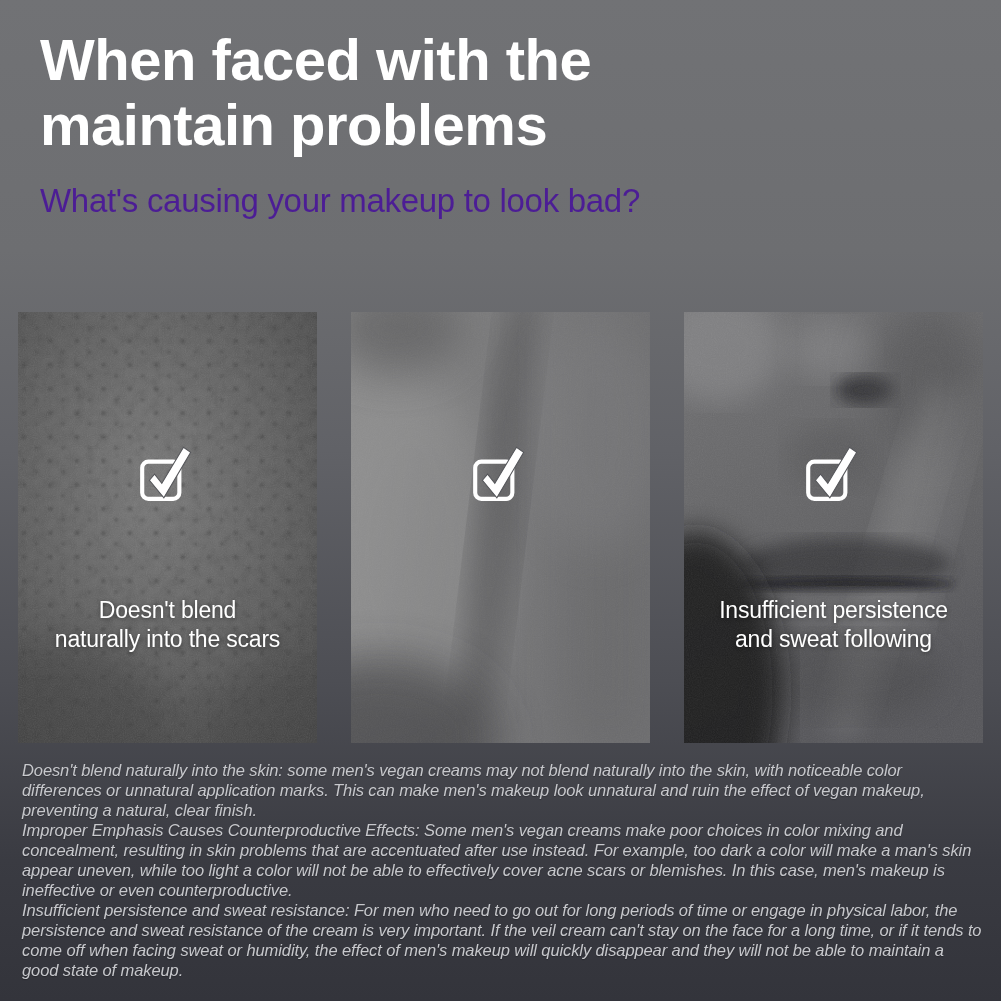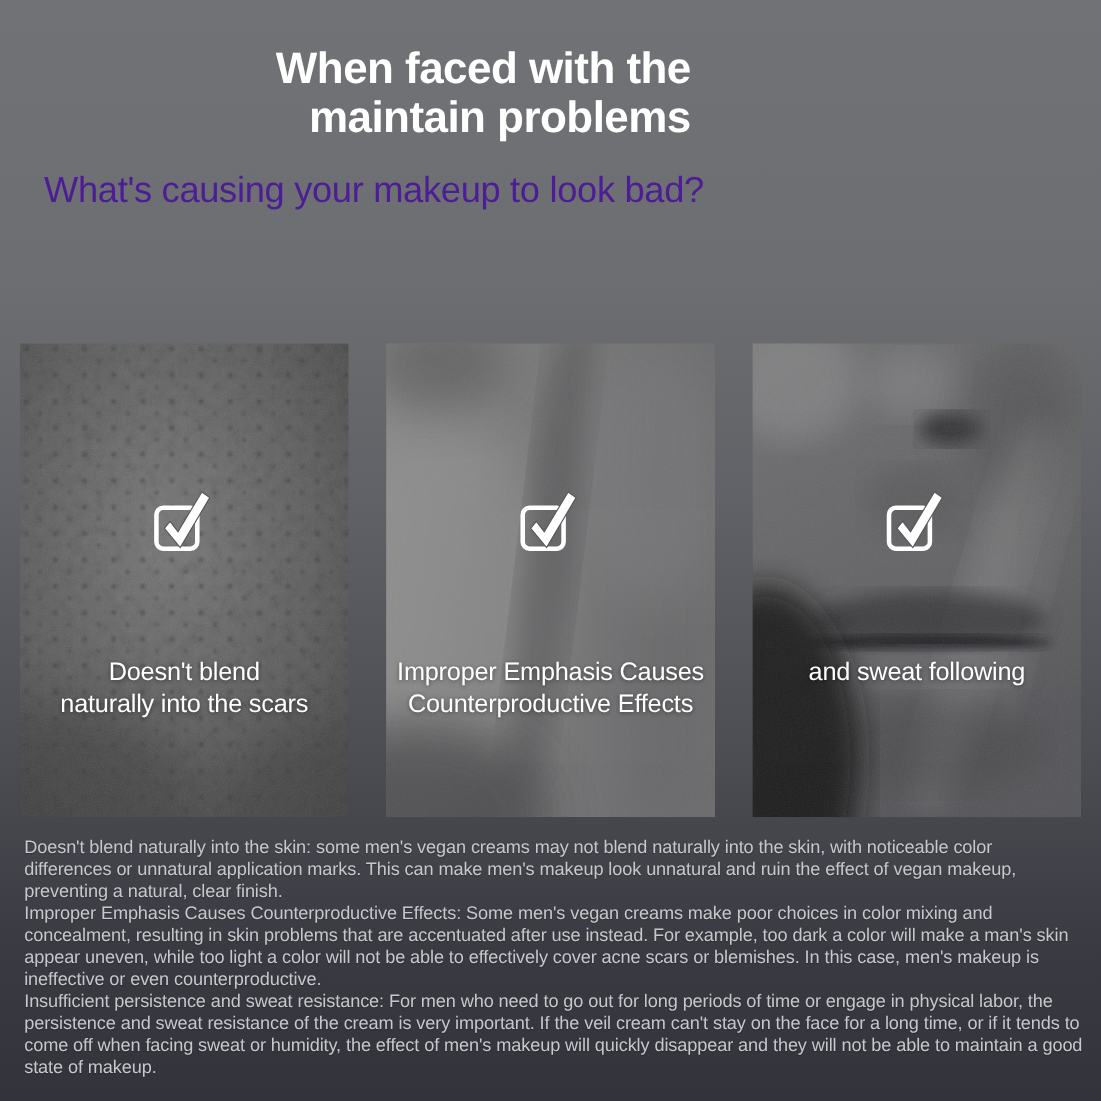--- a/index.html
+++ b/index.html
@@ -4,22 +4,22 @@
 <style>
   * { box-sizing: border-box; }
   html, body { margin:0; padding:0; }
   body {
     width:1001px; height:1001px; overflow:hidden; position:relative;
     background: linear-gradient(180deg,#717275 0%, #6d6e71 25%, #616267 45%, #4d4e54 68%, #3a3b42 86%, #33343b 100%);
     font-family:"Liberation Sans", sans-serif;
   }
   .hero { position:absolute; left:40px; top:28px; }
   .hero h1 {
-    margin:12px; color:#ffffff; font-size:40px; line-height:1.12;
-    font-weight:bold; letter-spacing:-0.5px;text-align:right;
+    margin:0; color:#ffffff; font-size:58px; line-height:1.12;
+    font-weight:bold; letter-spacing:-0.5px;
   }
   .hero h1 span { display:block; }
   .subtitle {
     margin:24px 0 0 0; color:#4c1d95; font-size:33px; font-weight:normal; letter-spacing:-0.3px;
   }
   .panels {
     position:absolute; left:18px; top:312px; width:965px; height:431px;
     display:flex; gap:34px;
   }
   .panel { position:relative; flex:1; overflow:hidden; margin:0; }
@@ -33,21 +33,21 @@
     position:absolute; left:0; right:0; top:284px; text-align:center;
     color:#ffffff; font-size:23px; line-height:1.26; letter-spacing:-0.2px;
     text-shadow:0 1px 4px rgba(0,0,0,.45);
   }
   figcaption span { display:block; }
   .description {
     position:absolute; left:22px; top:760px; width:962px;
     color:#c7c8cc; font-size:16.5px; line-height:20px; letter-spacing:-0.1px;
     text-shadow:0 1px 1px rgba(0,0,0,.25);
   }
-  .description p { margin:0; }
+  .description p { margin:0;font-style:italic; }
   .defs-holder { position:absolute; width:0; height:0; overflow:hidden; }
 </style>
 </head>
 <body>
 
 <svg class="defs-holder" aria-hidden="true">
   <defs>
     <filter id="grain" x="0%" y="0%" width="100%" height="100%">
       <feTurbulence type="fractalNoise" baseFrequency="0.9" numOctaves="2" seed="3" stitchTiles="stitch"></feTurbulence>
       <feColorMatrix type="saturate" values="0"></feColorMatrix>
@@ -136,24 +136,20 @@
         <rect x="215" width="90" height="431" fill="#666668" opacity="0.45" filter="url(#blur22)"></rect>
         <ellipse cx="250" cy="120" rx="70" ry="120" fill="#838385" opacity="0.4" filter="url(#blur22)"></ellipse>
         <rect width="305" height="431" filter="url(#grain)" opacity="0.07"></rect>
       </svg>
       <div class="check">
         <svg viewBox="0 0 60 62">
           <rect x="5" y="21" width="36" height="36" rx="6" fill="none" stroke="#ffffff" stroke-width="4"></rect>
           <polygon points="12,39 17,33 24,42 45,7 52,12 26,56" fill="#ffffff" stroke="#55565a" stroke-width="1"></polygon>
         </svg>
       </div>
-      <figcaption>
-        <span>Improper Emphasis Causes</span>
-        <span>Counterproductive Effects</span>
-      </figcaption>
     </figure>
 
     <figure class="panel">
       <svg class="photo" viewBox="0 0 305 431" preserveAspectRatio="none">
         <rect width="305" height="431" fill="url(#g3)"></rect>
         <ellipse cx="35" cy="35" rx="65" ry="55" fill="#8e8e90" opacity="0.55" filter="url(#blur14)"></ellipse>
         <ellipse cx="150" cy="38" rx="45" ry="30" fill="#8a8a8c" opacity="0.5" filter="url(#blur14)"></ellipse>
         <ellipse cx="185" cy="78" rx="30" ry="15" fill="#2c2c2e" opacity="0.85" filter="url(#blur8)"></ellipse>
         <ellipse cx="250" cy="70" rx="55" ry="80" fill="#4e4e50" opacity="0.5" filter="url(#blur22)"></ellipse>
         <ellipse cx="212" cy="250" rx="28" ry="185" fill="#8c8c8d" opacity="0.45" filter="url(#blur14)" transform="rotate(17 212 250)"></ellipse>
@@ -166,20 +162,21 @@
         <ellipse cx="12" cy="380" rx="88" ry="160" fill="#121214" opacity="0.85" filter="url(#blur14)"></ellipse>
         <rect width="305" height="431" filter="url(#grain)" opacity="0.1"></rect>
       </svg>
       <div class="check">
         <svg viewBox="0 0 60 62">
           <rect x="5" y="21" width="36" height="36" rx="6" fill="none" stroke="#ffffff" stroke-width="4"></rect>
           <polygon points="12,39 17,33 24,42 45,7 52,12 26,56" fill="#ffffff" stroke="#55565a" stroke-width="1"></polygon>
         </svg>
       </div>
       <figcaption>
+        <span>Insufficient persistence</span>
         <span>and sweat following</span>
       </figcaption>
     </figure>
 
   </div>
 
   <section class="description">
     <p>Doesn't blend naturally into the skin: some men's vegan creams may not blend naturally into the skin, with noticeable color differences or unnatural application marks. This can make men's makeup look unnatural and ruin the effect of vegan makeup, preventing a natural, clear finish.</p>
     <p>Improper Emphasis Causes Counterproductive Effects: Some men's vegan creams make poor choices in color mixing and concealment, resulting in skin problems that are accentuated after use instead. For example, too dark a color will make a man's skin appear uneven, while too light a color will not be able to effectively cover acne scars or blemishes. In this case, men's makeup is ineffective or even counterproductive.</p>
     <p>Insufficient persistence and sweat resistance: For men who need to go out for long periods of time or engage in physical labor, the persistence and sweat resistance of the cream is very important. If the veil cream can't stay on the face for a long time, or if it tends to come off when facing sweat or humidity, the effect of men's makeup will quickly disappear and they will not be able to maintain a good state of makeup.</p>

